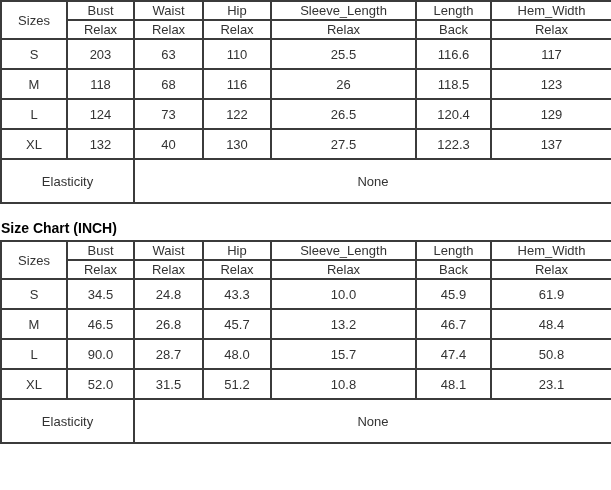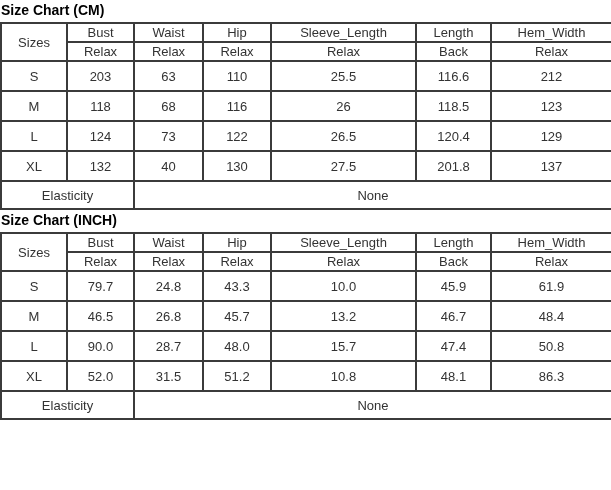--- a/index.html
+++ b/index.html
@@ -13,53 +13,52 @@
     font-family: "Liberation Sans", sans-serif;
   }
   .chart-title {
     font-size: 14px;
     font-weight: bold;
     color: #000000;
     line-height: 16px;
     margin: 2px 0 4px 1px;
   }
   .size-chart + .size-chart .chart-title {
-    margin-top: 2px;
+    margin-top: 16px;
   }
   table.chart-table {
     border-collapse: collapse;
     table-layout: fixed;
     width: 611px;
   }
   table.chart-table td {
     border: 2px solid #3b3b3b;
     text-align: center;
     vertical-align: middle;
     font-size: 13px;
     color: #333333;
     padding: 0;
     overflow: hidden;
     white-space: nowrap;
   }
   tr.header-row td { height: 19px; }
   tr.data-row td   { height: 30px; }
-  tr.footer-row td { height: 28px; border-radius: 11px; }
+  tr.footer-row td { height: 44px; border-radius: 11px; }
   col.col-sizes  { width: 66px; }
   col.col-bust   { width: 67px; }
   col.col-waist  { width: 69px; }
   col.col-hip    { width: 68px; }
   col.col-sleeve { width: 145px; }
   col.col-length { width: 75px; }
   col.col-hem    { width: 121px; }
 </style>
 </head>
 <body>
 
 <section class="size-chart">
-  <div class="chart-title">Size Chart (CM)</div>
   <table class="chart-table">
     <colgroup>
       <col class="col-sizes">
         <col class="col-bust">
         <col class="col-waist">
         <col class="col-hip">
         <col class="col-sleeve">
         <col class="col-length">
         <col class="col-hem">
     </colgroup>
@@ -81,21 +80,21 @@
         <td>Back</td>
         <td>Relax</td>
       </tr>
       <tr class="data-row">
         <td>S</td>
         <td>203</td>
         <td>63</td>
         <td>110</td>
         <td>25.5</td>
         <td>116.6</td>
-        <td>212</td>
+        <td>117</td>
       </tr>
       <tr class="data-row">
         <td>M</td>
         <td>118</td>
         <td>68</td>
         <td>116</td>
         <td>26</td>
         <td>118.5</td>
         <td>123</td>
       </tr>
@@ -107,21 +106,21 @@
         <td>26.5</td>
         <td>120.4</td>
         <td>129</td>
       </tr>
       <tr class="data-row">
         <td>XL</td>
         <td>132</td>
         <td>40</td>
         <td>130</td>
         <td>27.5</td>
-        <td>201.8</td>
+        <td>122.3</td>
         <td>137</td>
       </tr>
       <tr class="footer-row">
         <td colspan="2">Elasticity</td>
         <td colspan="5">None</td>
       </tr>
     </tbody>
   </table>
 </section>
 
@@ -150,21 +149,21 @@
       <tr class="header-row">
         <td>Relax</td>
         <td>Relax</td>
         <td>Relax</td>
         <td>Relax</td>
         <td>Back</td>
         <td>Relax</td>
       </tr>
       <tr class="data-row">
         <td>S</td>
-        <td>79.7</td>
+        <td>34.5</td>
         <td>24.8</td>
         <td>43.3</td>
         <td>10.0</td>
         <td>45.9</td>
         <td>61.9</td>
       </tr>
       <tr class="data-row">
         <td>M</td>
         <td>46.5</td>
         <td>26.8</td>
@@ -182,21 +181,21 @@
         <td>47.4</td>
         <td>50.8</td>
       </tr>
       <tr class="data-row">
         <td>XL</td>
         <td>52.0</td>
         <td>31.5</td>
         <td>51.2</td>
         <td>10.8</td>
         <td>48.1</td>
-        <td>86.3</td>
+        <td>23.1</td>
       </tr>
       <tr class="footer-row">
         <td colspan="2">Elasticity</td>
         <td colspan="5">None</td>
       </tr>
     </tbody>
   </table>
 </section>
 
 </body></html>

